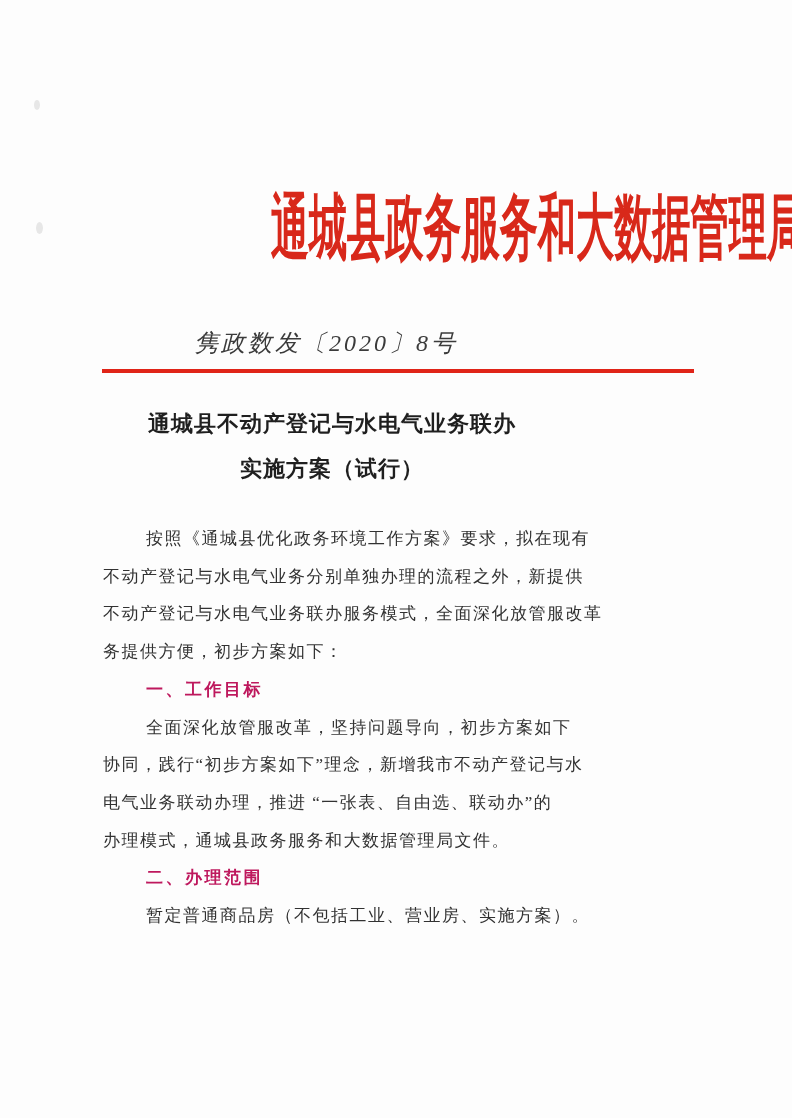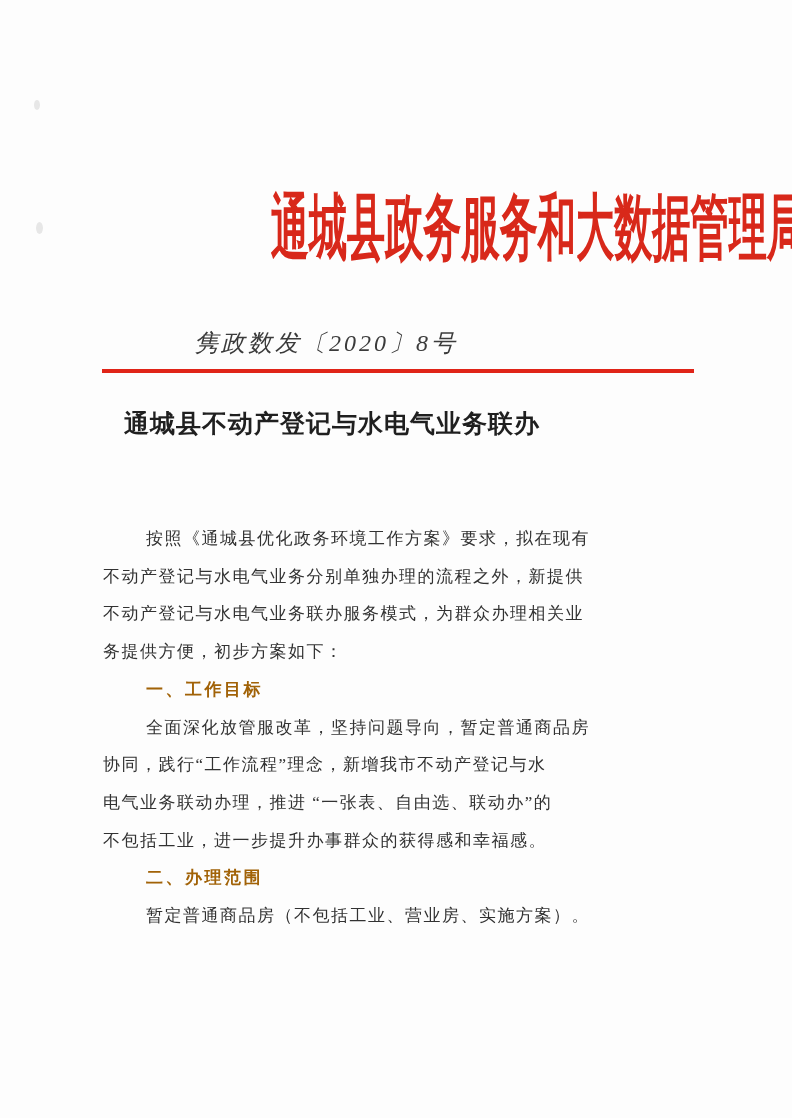--- a/index.html
+++ b/index.html
@@ -74,21 +74,21 @@
 
   
   .doc-title {
     position: absolute;
     top: 401px;
     left: 0;
     width: 664px;
     text-align: center;
     font-family: "Liberation Serif", serif;
     font-weight: bold;
-    font-size: 25px;
+    font-size: 22px;
     line-height: 45px;
     letter-spacing: 1px;
     color: #1f1f1f;
   }
 
   
   .body-block {
     position: absolute;
     top: 520px;
     left: 103px;
@@ -98,50 +98,51 @@
     line-height: 37.7px;
     letter-spacing: 1.5px;
     color: #323232;
   }
   .line { white-space: nowrap; }
   .line.indent { text-indent: 43px; }
   .line.heading {
     font-family: "Liberation Sans", sans-serif;
     font-weight: bold;
     letter-spacing: 2.5px;
-    color: #a16207;
+    color: #be185d;
   }
 </style>
 </head>
 <body>
 
 <div class="page">
 
   <span class="speck s1"></span>
   <span class="speck s2"></span>
 
   <div class="org-title">
     <span class="condensed">通城县政务服务和大数据管理局文件</span>
   </div>
 
   <div class="doc-number">隽政数发〔2020〕8号</div>
 
   <div class="red-line"></div>
 
   <div class="doc-title">
     <div>通城县不动产登记与水电气业务联办</div>
+    <div>实施方案（试行）</div>
   </div>
 
   <div class="body-block">
     <div class="line indent">按照《通城县优化政务环境工作方案》要求，拟在现有</div>
     <div class="line">不动产登记与水电气业务分别单独办理的流程之外，新提供</div>
-    <div class="line">不动产登记与水电气业务联办服务模式，为群众办理相关业</div>
+    <div class="line">不动产登记与水电气业务联办服务模式，全面深化放管服改革</div>
     <div class="line">务提供方便，初步方案如下：</div>
     <div class="line indent heading">一、工作目标</div>
-    <div class="line indent">全面深化放管服改革，坚持问题导向，暂定普通商品房</div>
-    <div class="line">协同，践行“工作流程”理念，新增我市不动产登记与水</div>
+    <div class="line indent">全面深化放管服改革，坚持问题导向，初步方案如下</div>
+    <div class="line">协同，践行“初步方案如下”理念，新增我市不动产登记与水</div>
     <div class="line">电气业务联动办理，推进 “一张表、自由选、联动办”的</div>
-    <div class="line">不包括工业，进一步提升办事群众的获得感和幸福感。</div>
+    <div class="line">办理模式，通城县政务服务和大数据管理局文件。</div>
     <div class="line indent heading">二、办理范围</div>
     <div class="line indent">暂定普通商品房（不包括工业、营业房、实施方案）。</div>
   </div>
 
 </div>
 
 </body></html>

